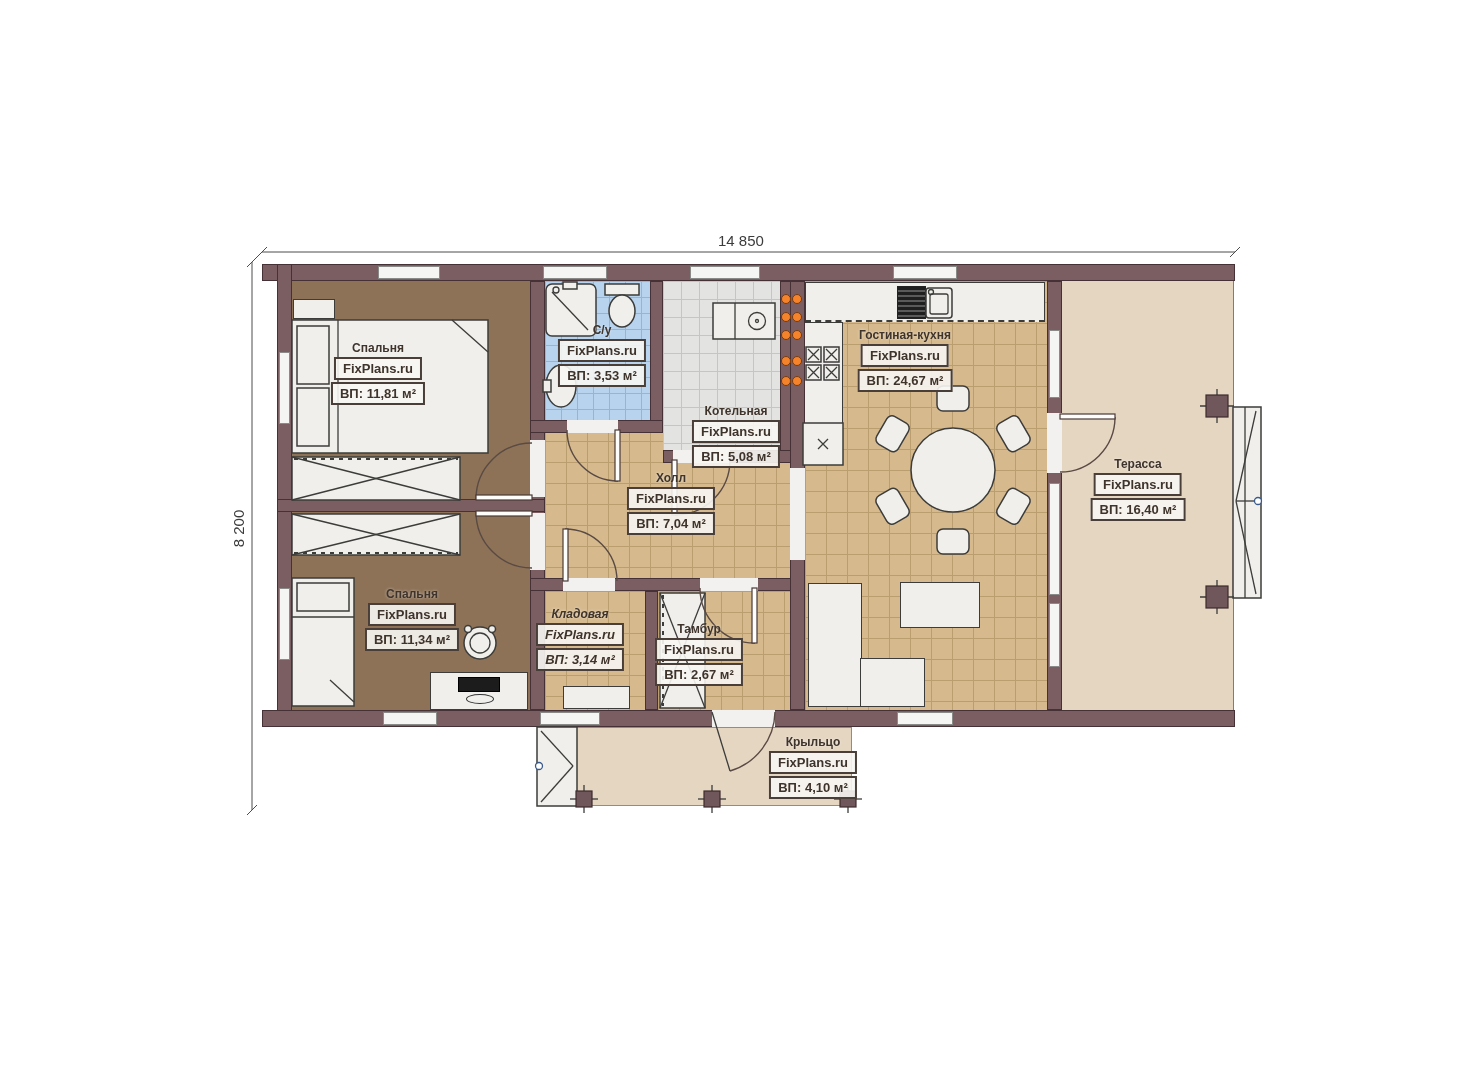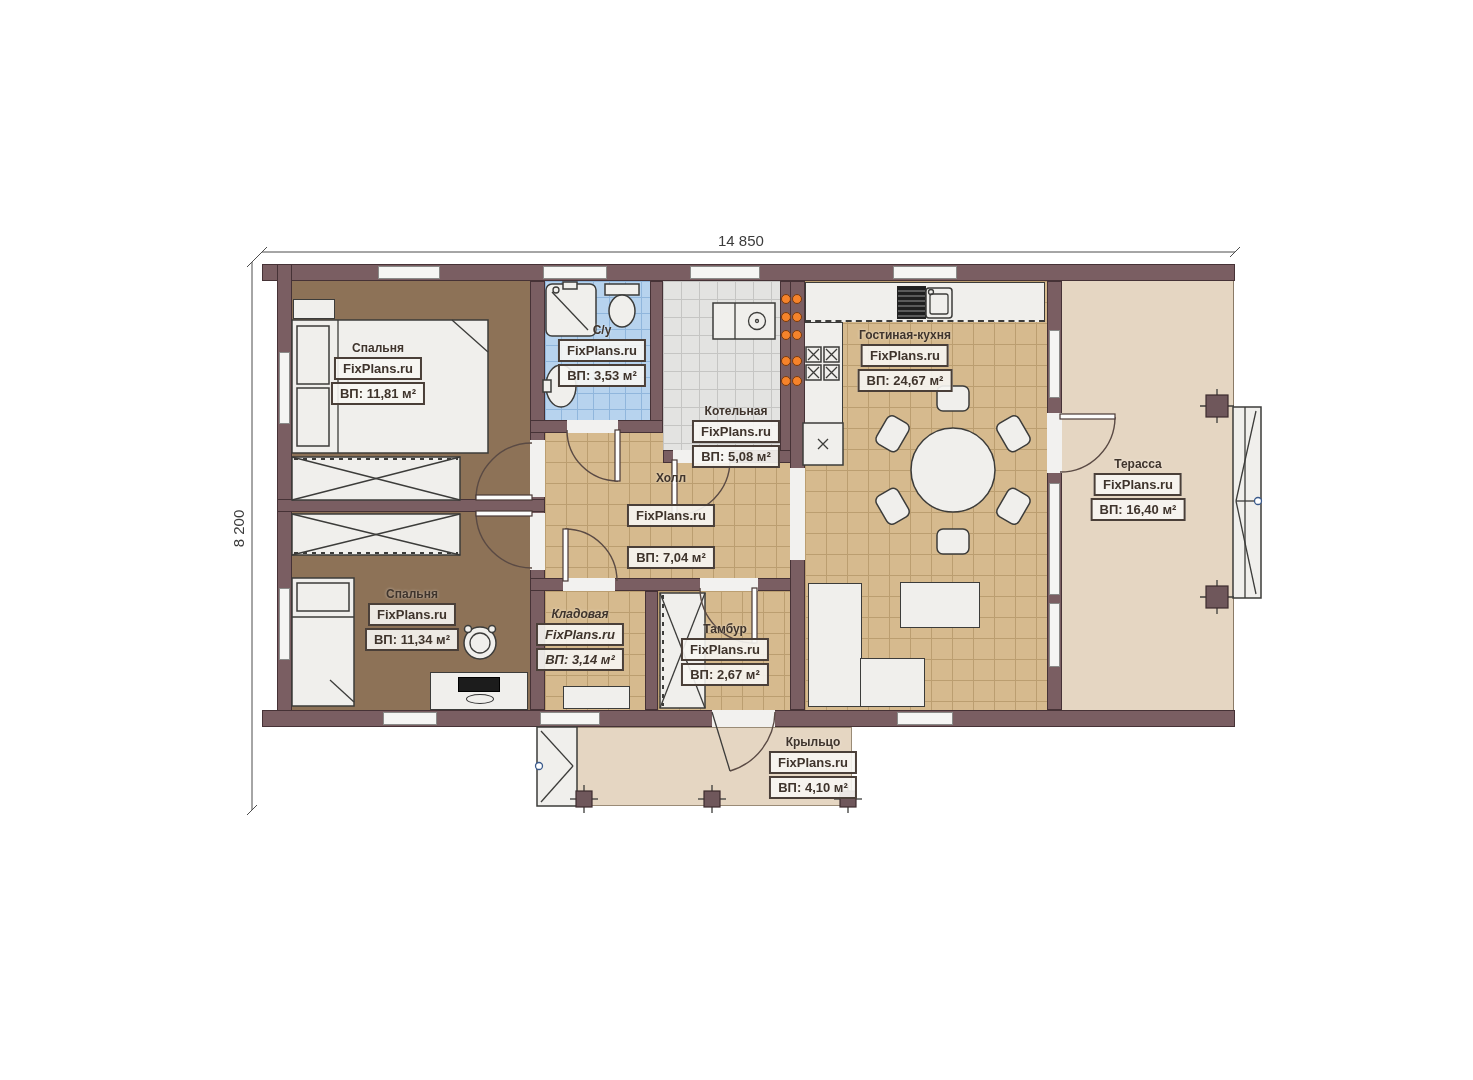--- a/index.html
+++ b/index.html
@@ -338,21 +338,21 @@
     <div class="label-box">FixPlans.ru</div>
     <div class="label-box">ВП: 3,53 м²</div>
   </div>
 
   <div class="room-label" style="left:736px;top:358px;margin-top:46px;">
     <div class="room-name">Котельная</div>
     <div class="label-box">FixPlans.ru</div>
     <div class="label-box">ВП: 5,08 м²</div>
   </div>
 
-  <div class="room-label" style="left:671px;top:471px;gap:17px;">
+  <div class="room-label" style="left:671px;top:471px;">
     <div class="room-name">Холл</div>
     <div class="label-box">FixPlans.ru</div>
     <div class="label-box">ВП: 7,04 м²</div>
   </div>
 
   <div class="room-label" style="left:905px;top:328px;">
     <div class="room-name">Гостиная-кухня</div>
     <div class="label-box">FixPlans.ru</div>
     <div class="label-box">ВП: 24,67 м²</div>
   </div>
@@ -368,21 +368,21 @@
     <div class="label-box">FixPlans.ru</div>
     <div class="label-box">ВП: 11,34 м²</div>
   </div>
 
   <div class="room-label" style="left:580px;top:607px;font-style:italic;">
     <div class="room-name">Кладовая</div>
     <div class="label-box">FixPlans.ru</div>
     <div class="label-box">ВП: 3,14 м²</div>
   </div>
 
-  <div class="room-label" style="left:725px;top:622px;">
+  <div class="room-label" style="left:699px;top:622px;">
     <div class="room-name">Тамбур</div>
     <div class="label-box">FixPlans.ru</div>
     <div class="label-box">ВП: 2,67 м²</div>
   </div>
 
   <div class="room-label" style="left:813px;top:735px;">
     <div class="room-name">Крыльцо</div>
     <div class="label-box">FixPlans.ru</div>
     <div class="label-box">ВП: 4,10 м²</div>
   </div>

